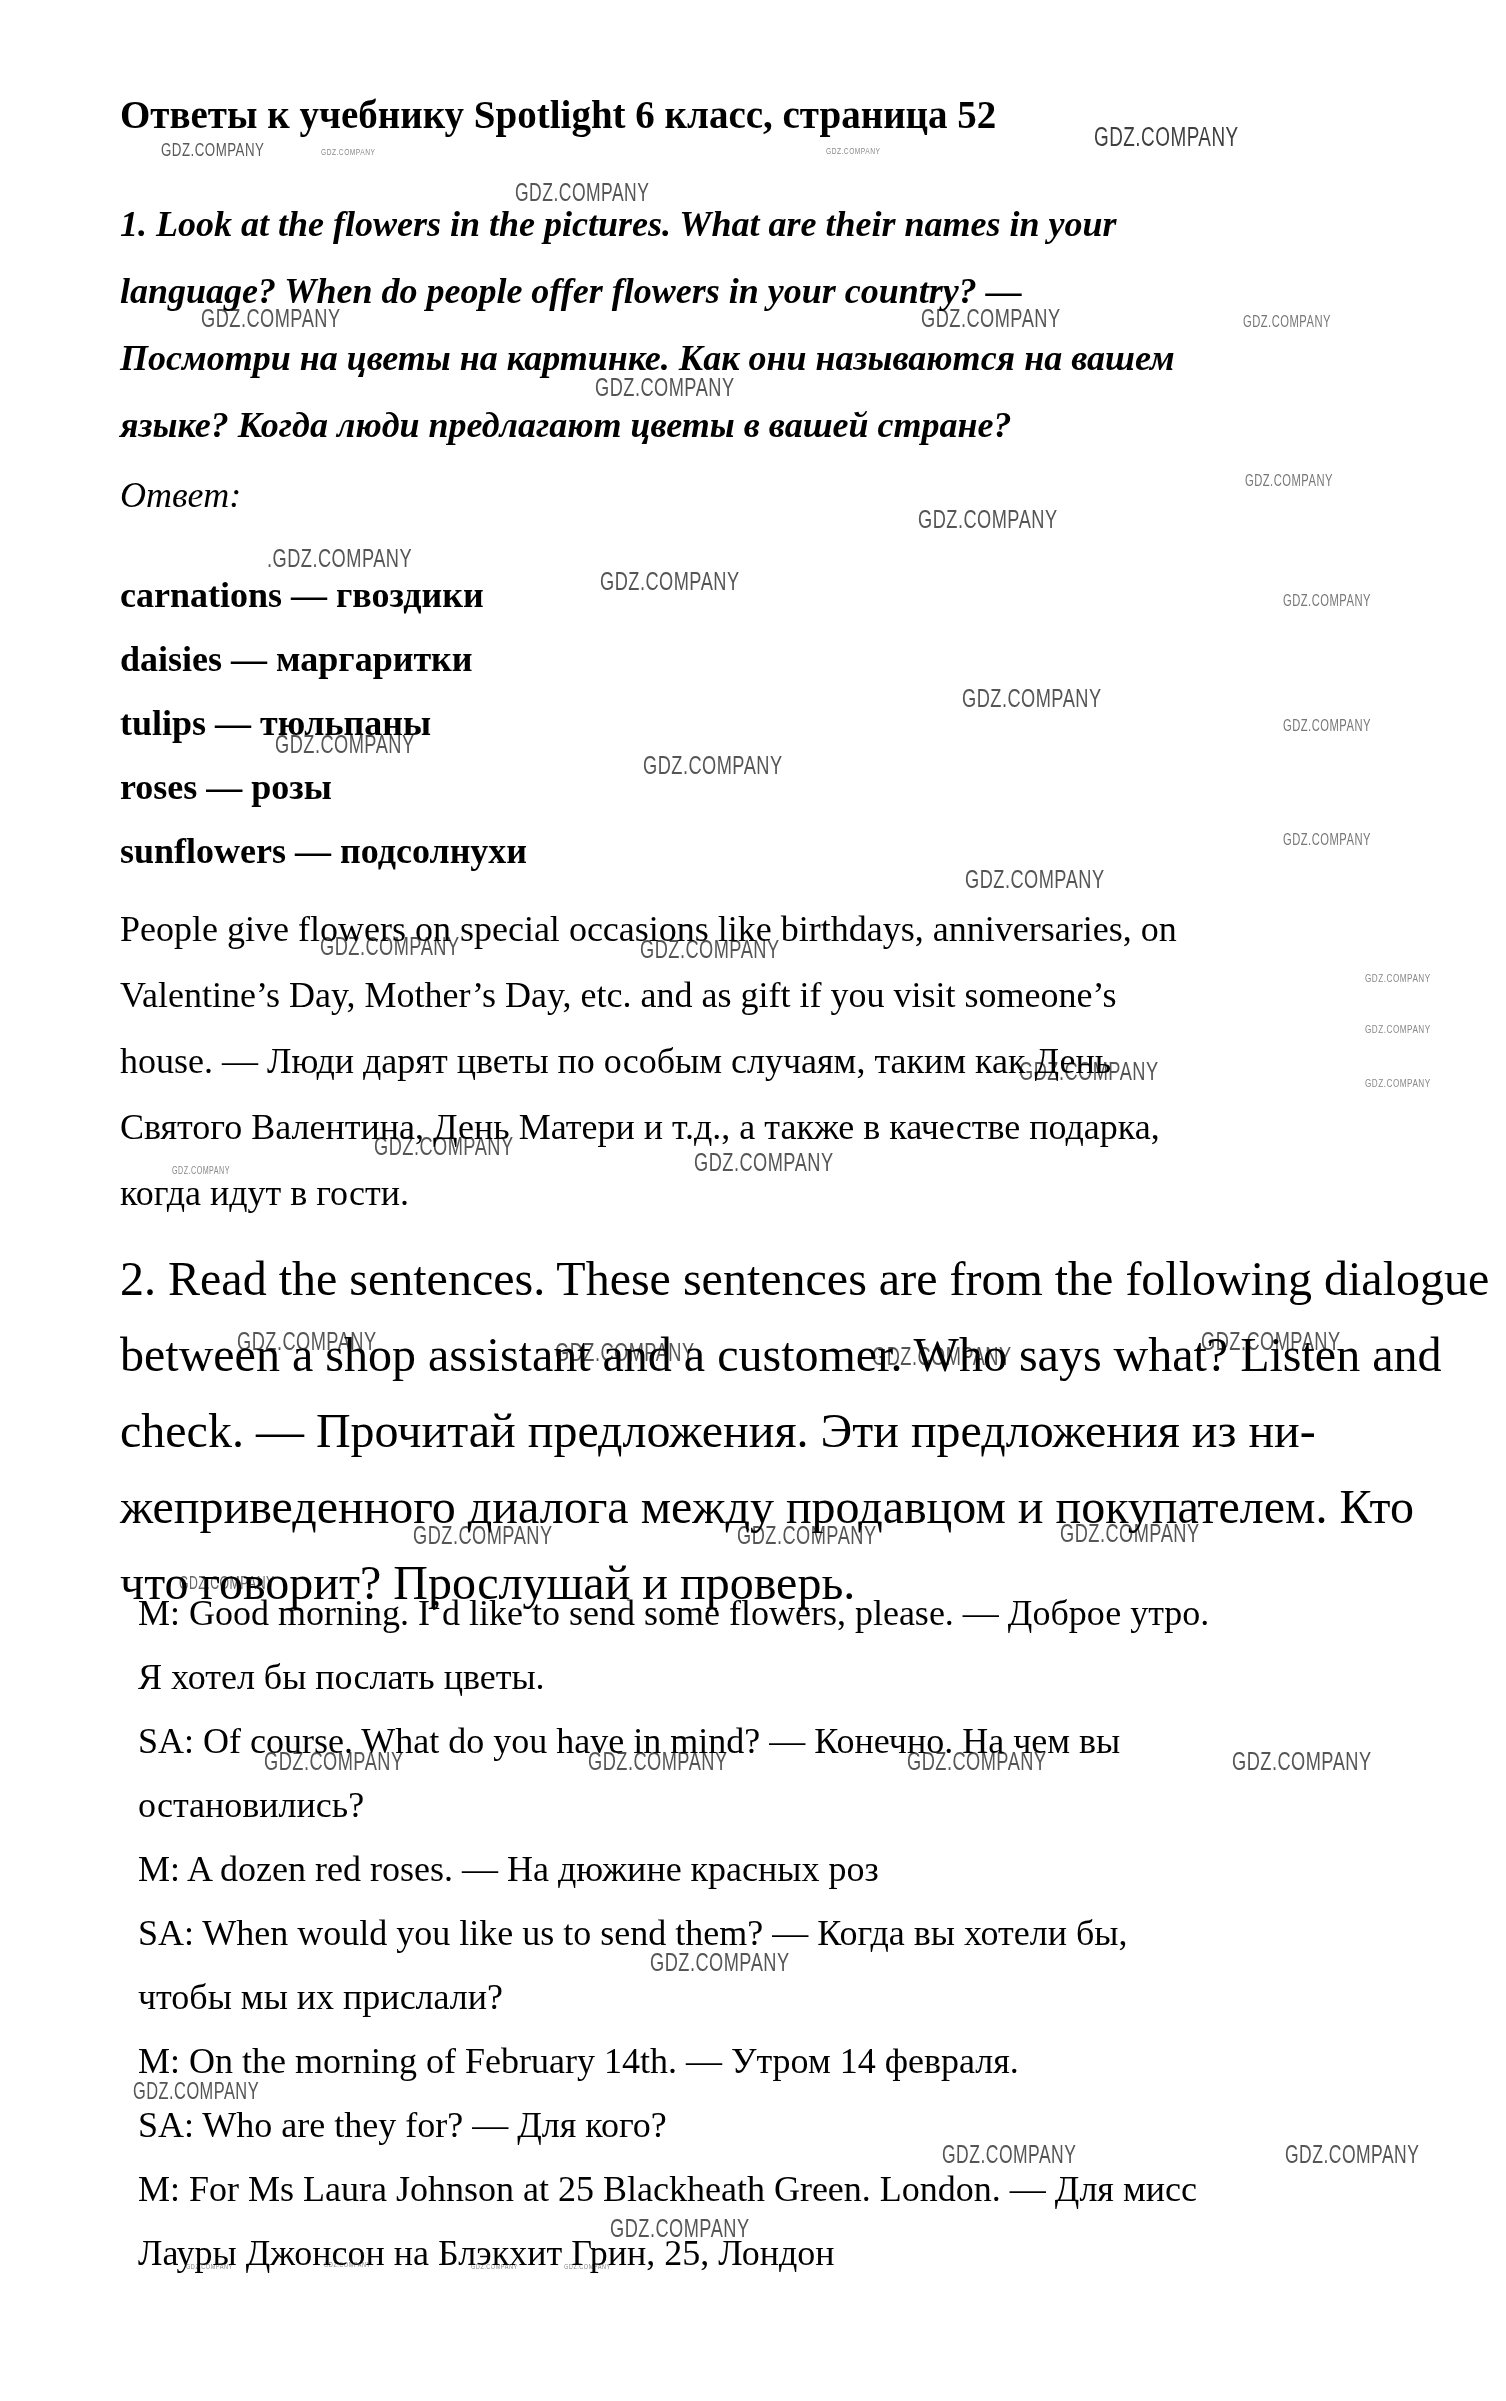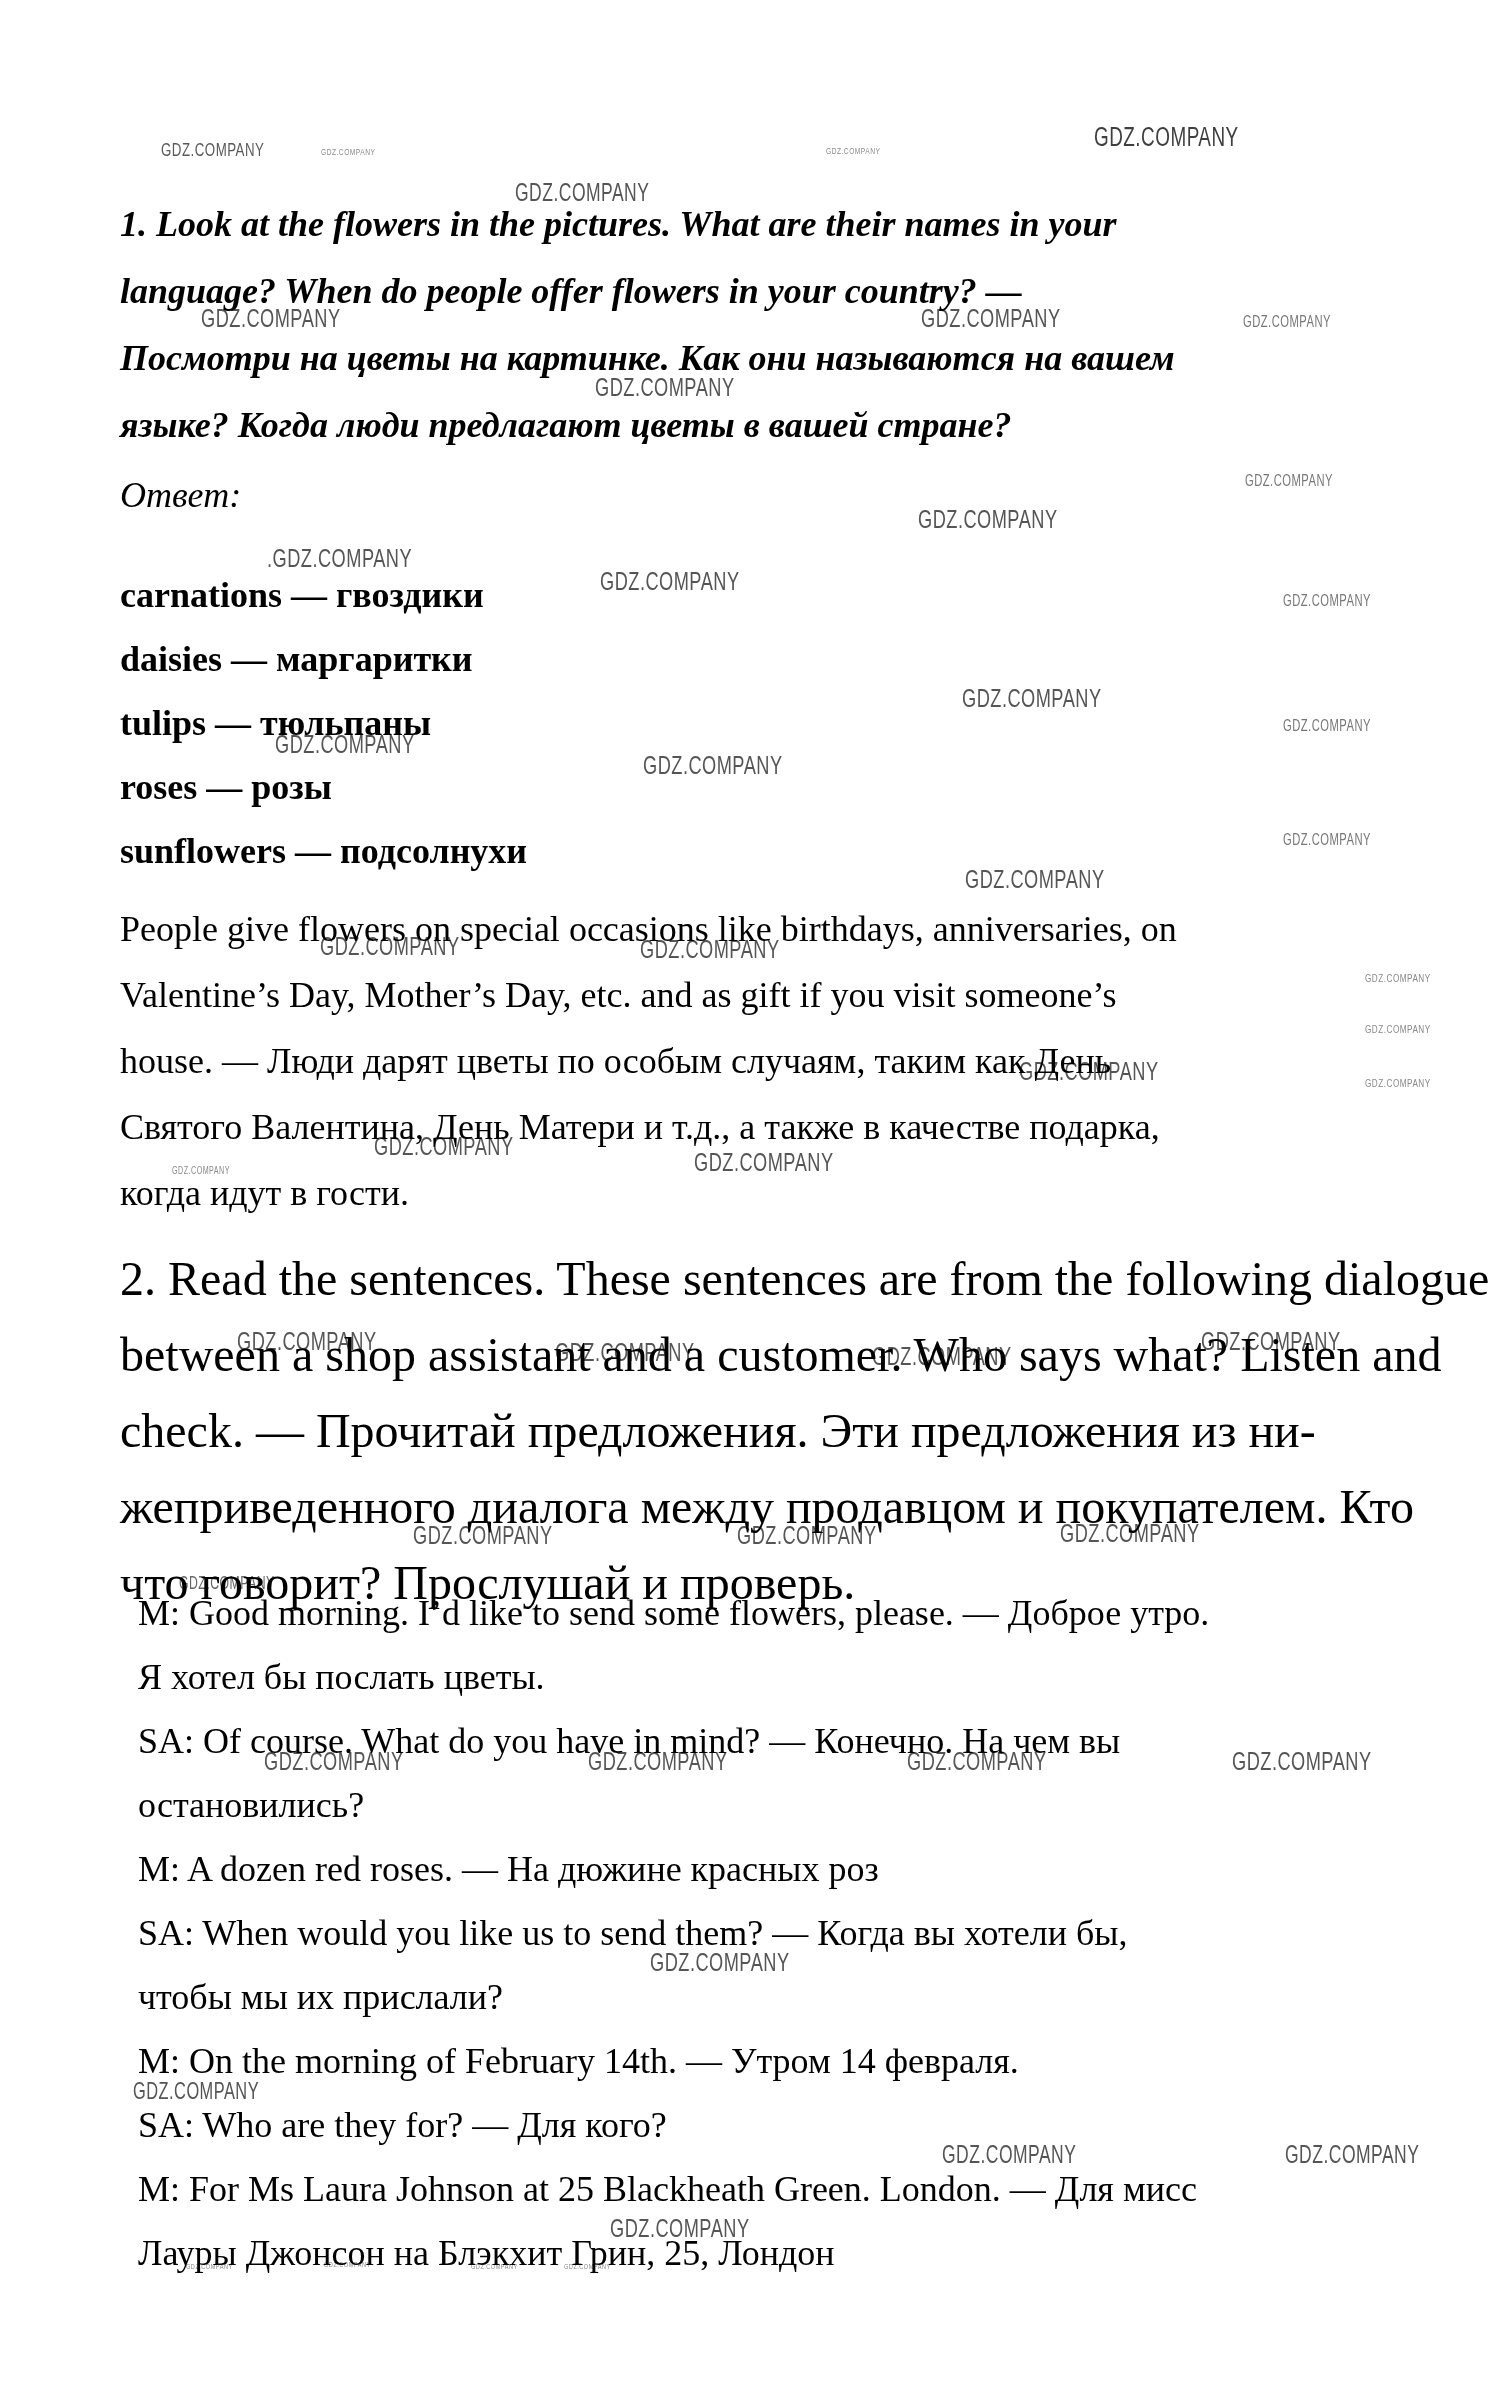--- a/index.html
+++ b/index.html
@@ -88,20 +88,21 @@
       <span class="wm" style="left: 89px; top: 2080px; font-size: 23.4px; color: rgb(85, 85, 85);">GDZ.COMPANY</span>
       <span class="wm" style="left: 898px; top: 2142px; font-size: 25px; color: rgb(85, 85, 85);">GDZ.COMPANY</span>
       <span class="wm" style="left: 1241px; top: 2142px; font-size: 25px; color: rgb(85, 85, 85);">GDZ.COMPANY</span>
       <span class="wm" style="left: 566px; top: 2215px; font-size: 26px; color: rgb(85, 85, 85);">GDZ.COMPANY</span>
       <span class="wm" style="left: 142px; top: 2263px; font-size: 8px; color: rgb(136, 136, 136);">GDZ.COMPANY</span>
       <span class="wm" style="left: 280px; top: 2261px; font-size: 8px; color: rgb(136, 136, 136);">GDZ.COMPANY</span>
       <span class="wm" style="left: 427px; top: 2263px; font-size: 8px; color: rgb(136, 136, 136);">GDZ.COMPANY</span>
       <span class="wm" style="left: 520px; top: 2263px; font-size: 8px; color: rgb(136, 136, 136);">GDZ.COMPANY</span>
     </div>
 
+  <div class="txt title">Ответы к учебнику Spotlight 6 класс, страница 52</div>
 
   <div class="txt q1">1. Look at the flowers in the pictures. What are their names in your
 language? When do people offer flowers in your country? —
 Посмотри на цветы на картинке. Как они называются на вашем
 языке? Когда люди предлагают цветы в вашей стране?</div>
 
   <div class="txt answer-label">Ответ:</div>
 
   <div class="txt flowers">carnations — гвоздики
 daisies — маргаритки

